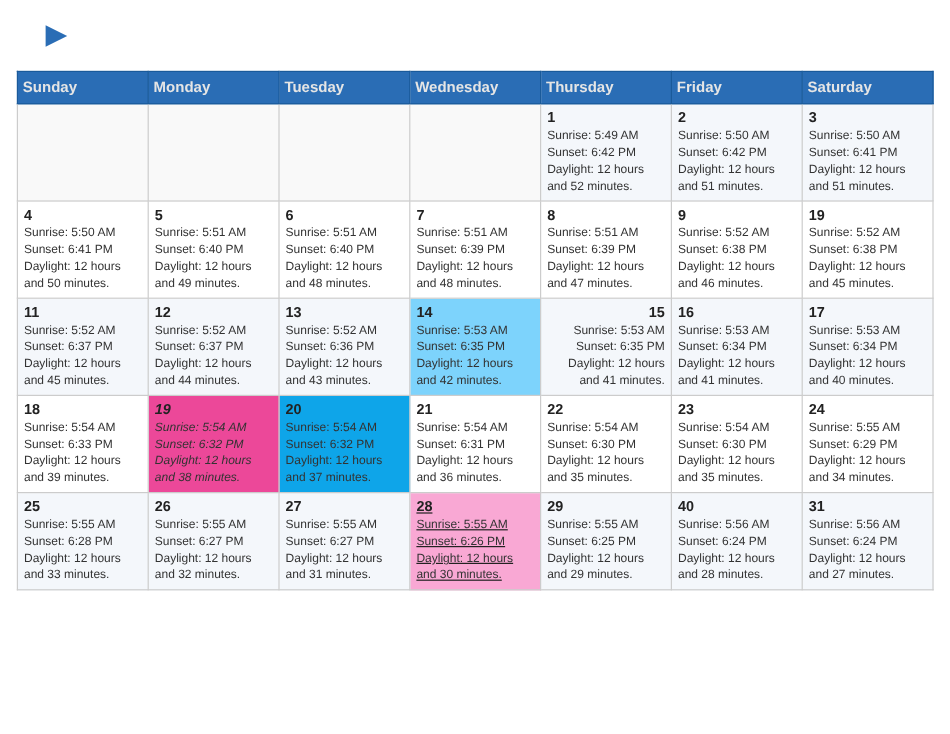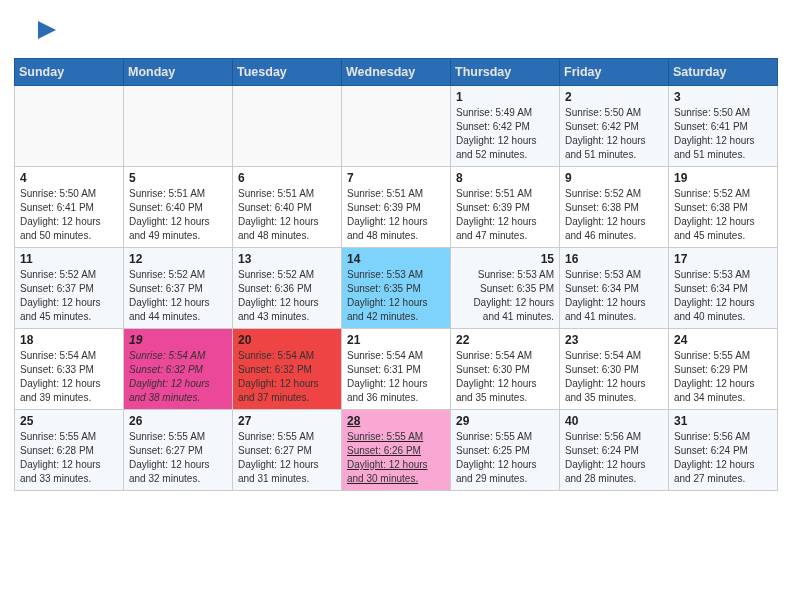--- a/index.html
+++ b/index.html
@@ -210,21 +210,21 @@
         </tr>
         <tr>
           <td style="background: rgb(255, 255, 255);">
             <span class="day-number">18</span>
             <div class="cell-content">Sunrise: 5:54 AM<br>Sunset: 6:33 PM<br>Daylight: 12 hours and 39 minutes.</div>
           </td>
           <td style="background: #ec4899; font-style: italic;">
             <span class="day-number">19</span>
             <div class="cell-content">Sunrise: 5:54 AM<br>Sunset: 6:32 PM<br>Daylight: 12 hours and 38 minutes.</div>
           </td>
-          <td style="background: #ef4444;">
+          <td style="background: #0ea5e9;">
             <span class="day-number">20</span>
             <div class="cell-content">Sunrise: 5:54 AM<br>Sunset: 6:32 PM<br>Daylight: 12 hours and 37 minutes.</div>
           </td>
           <td style="background: rgb(255, 255, 255);">
             <span class="day-number">21</span>
             <div class="cell-content">Sunrise: 5:54 AM<br>Sunset: 6:31 PM<br>Daylight: 12 hours and 36 minutes.</div>
           </td>
           <td style="background: rgb(255, 255, 255);">
             <span class="day-number">22</span>
             <div class="cell-content">Sunrise: 5:54 AM<br>Sunset: 6:30 PM<br>Daylight: 12 hours and 35 minutes.</div>

